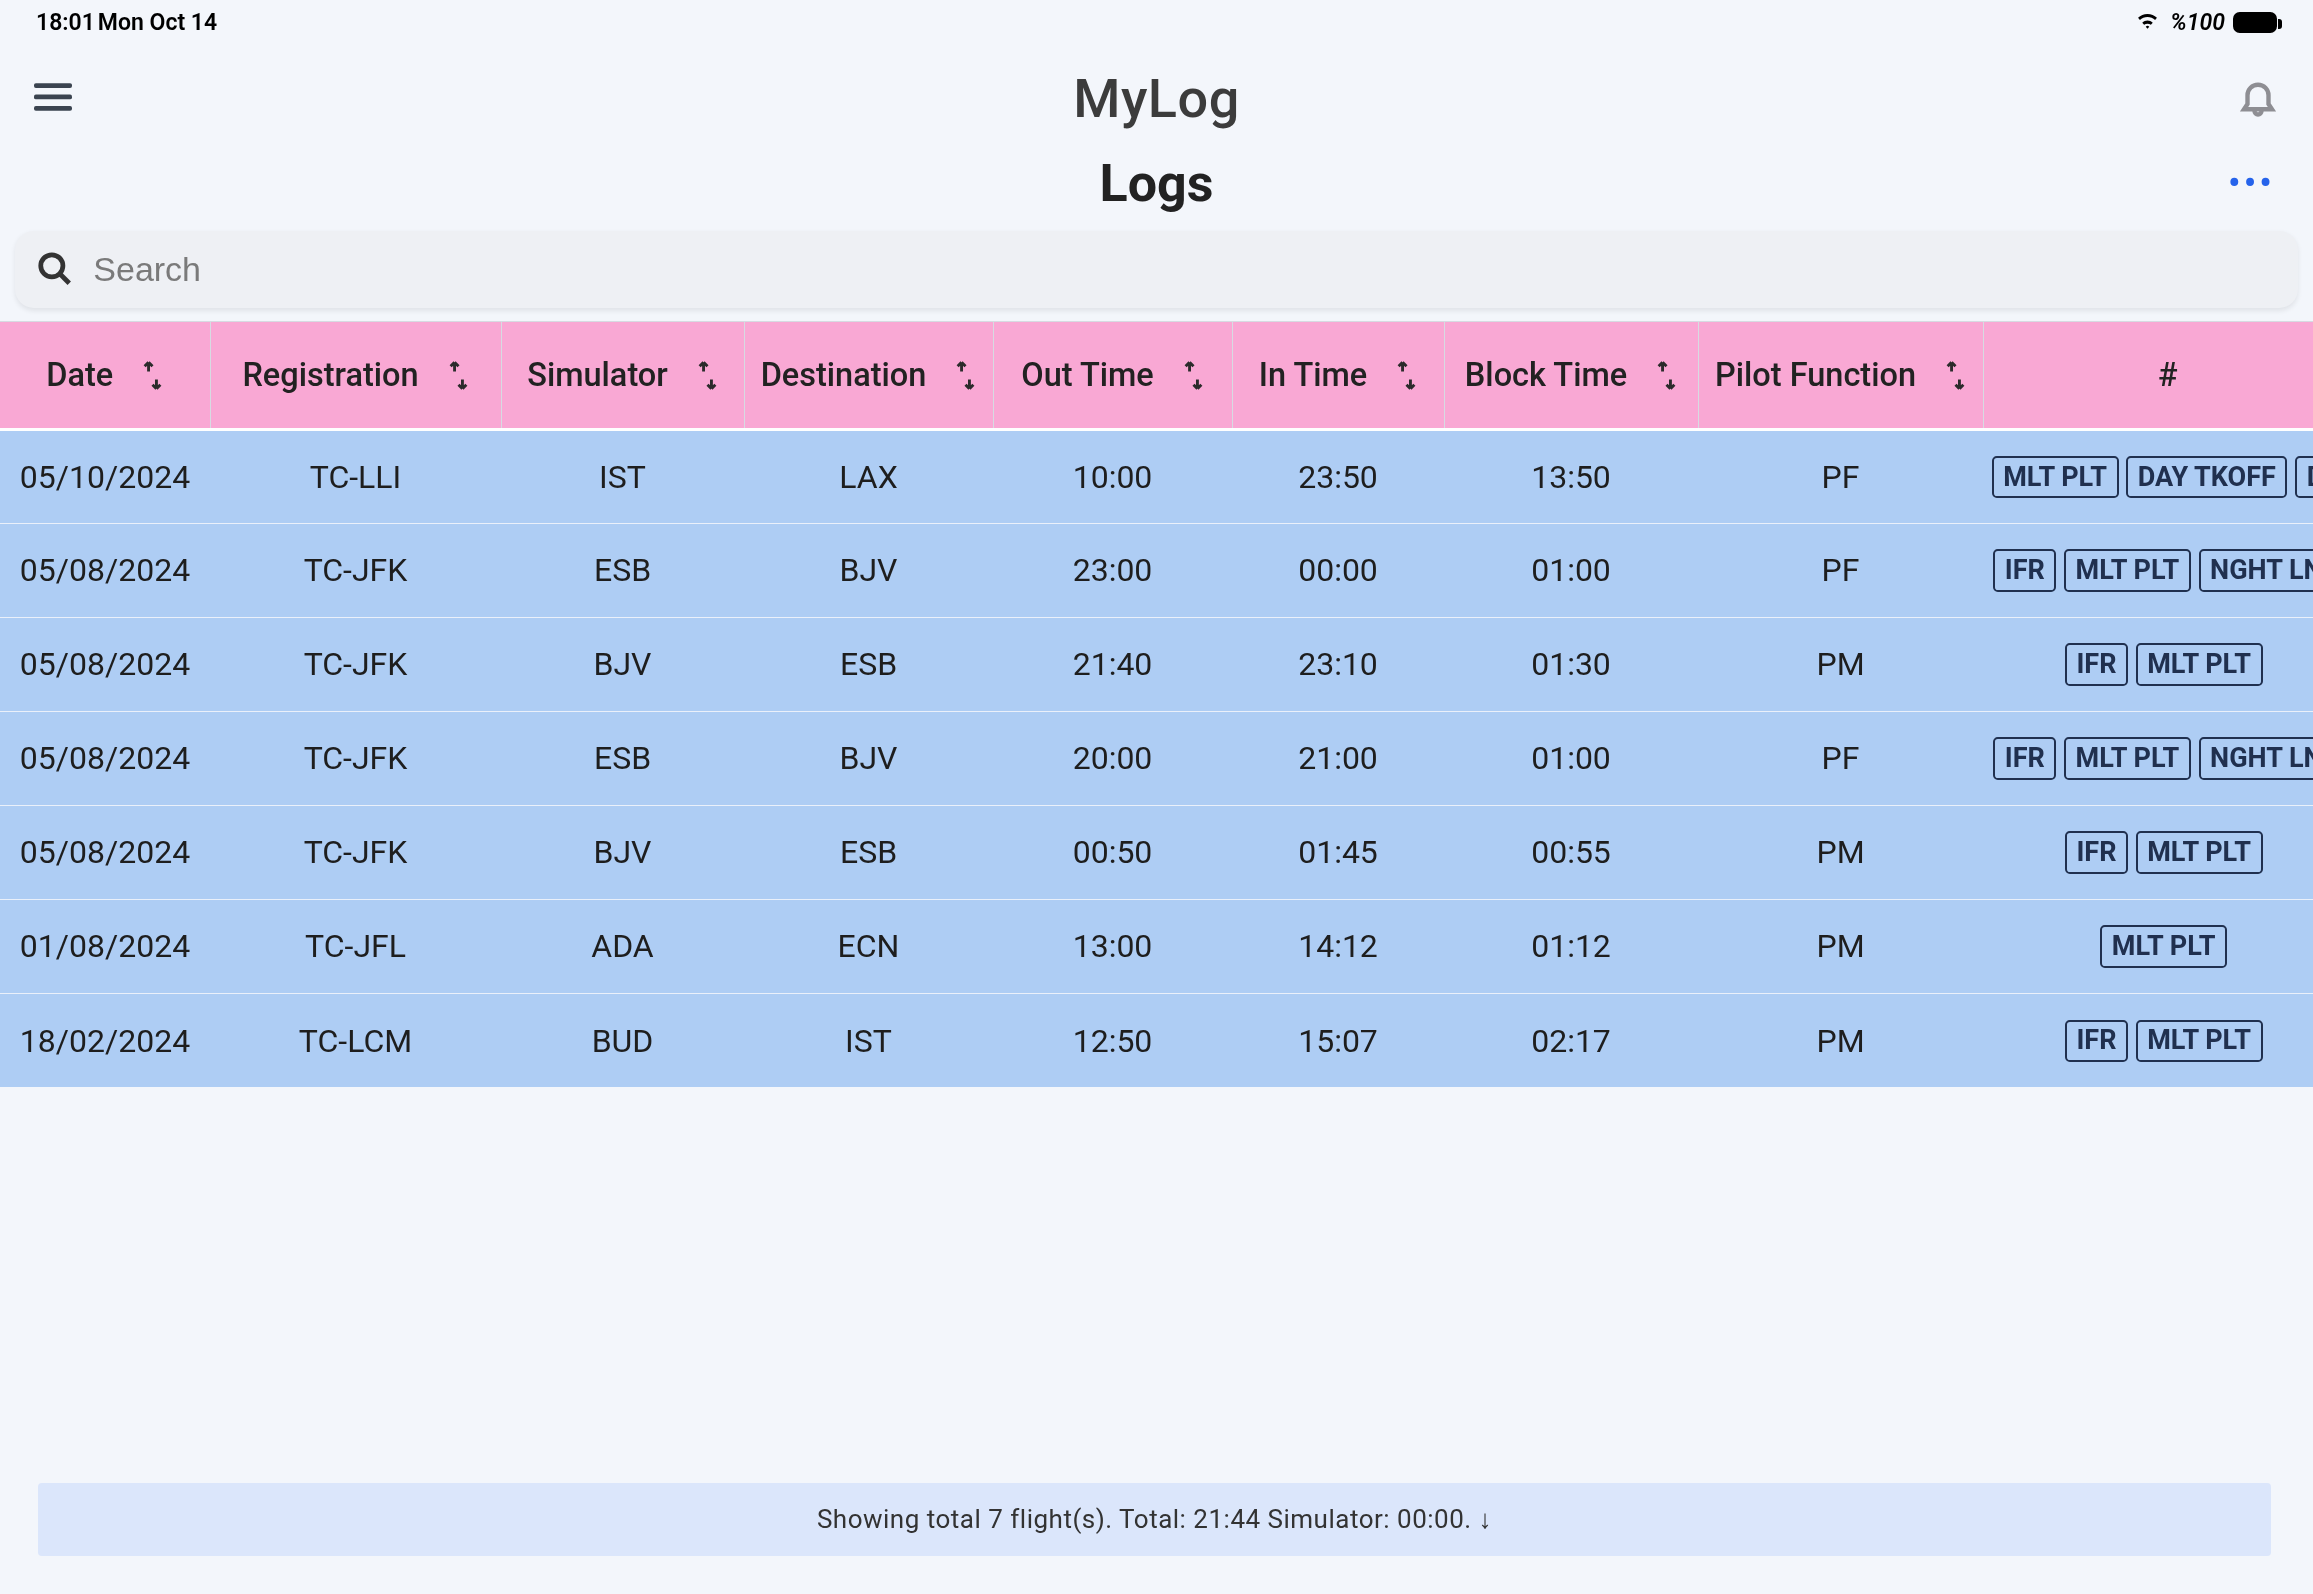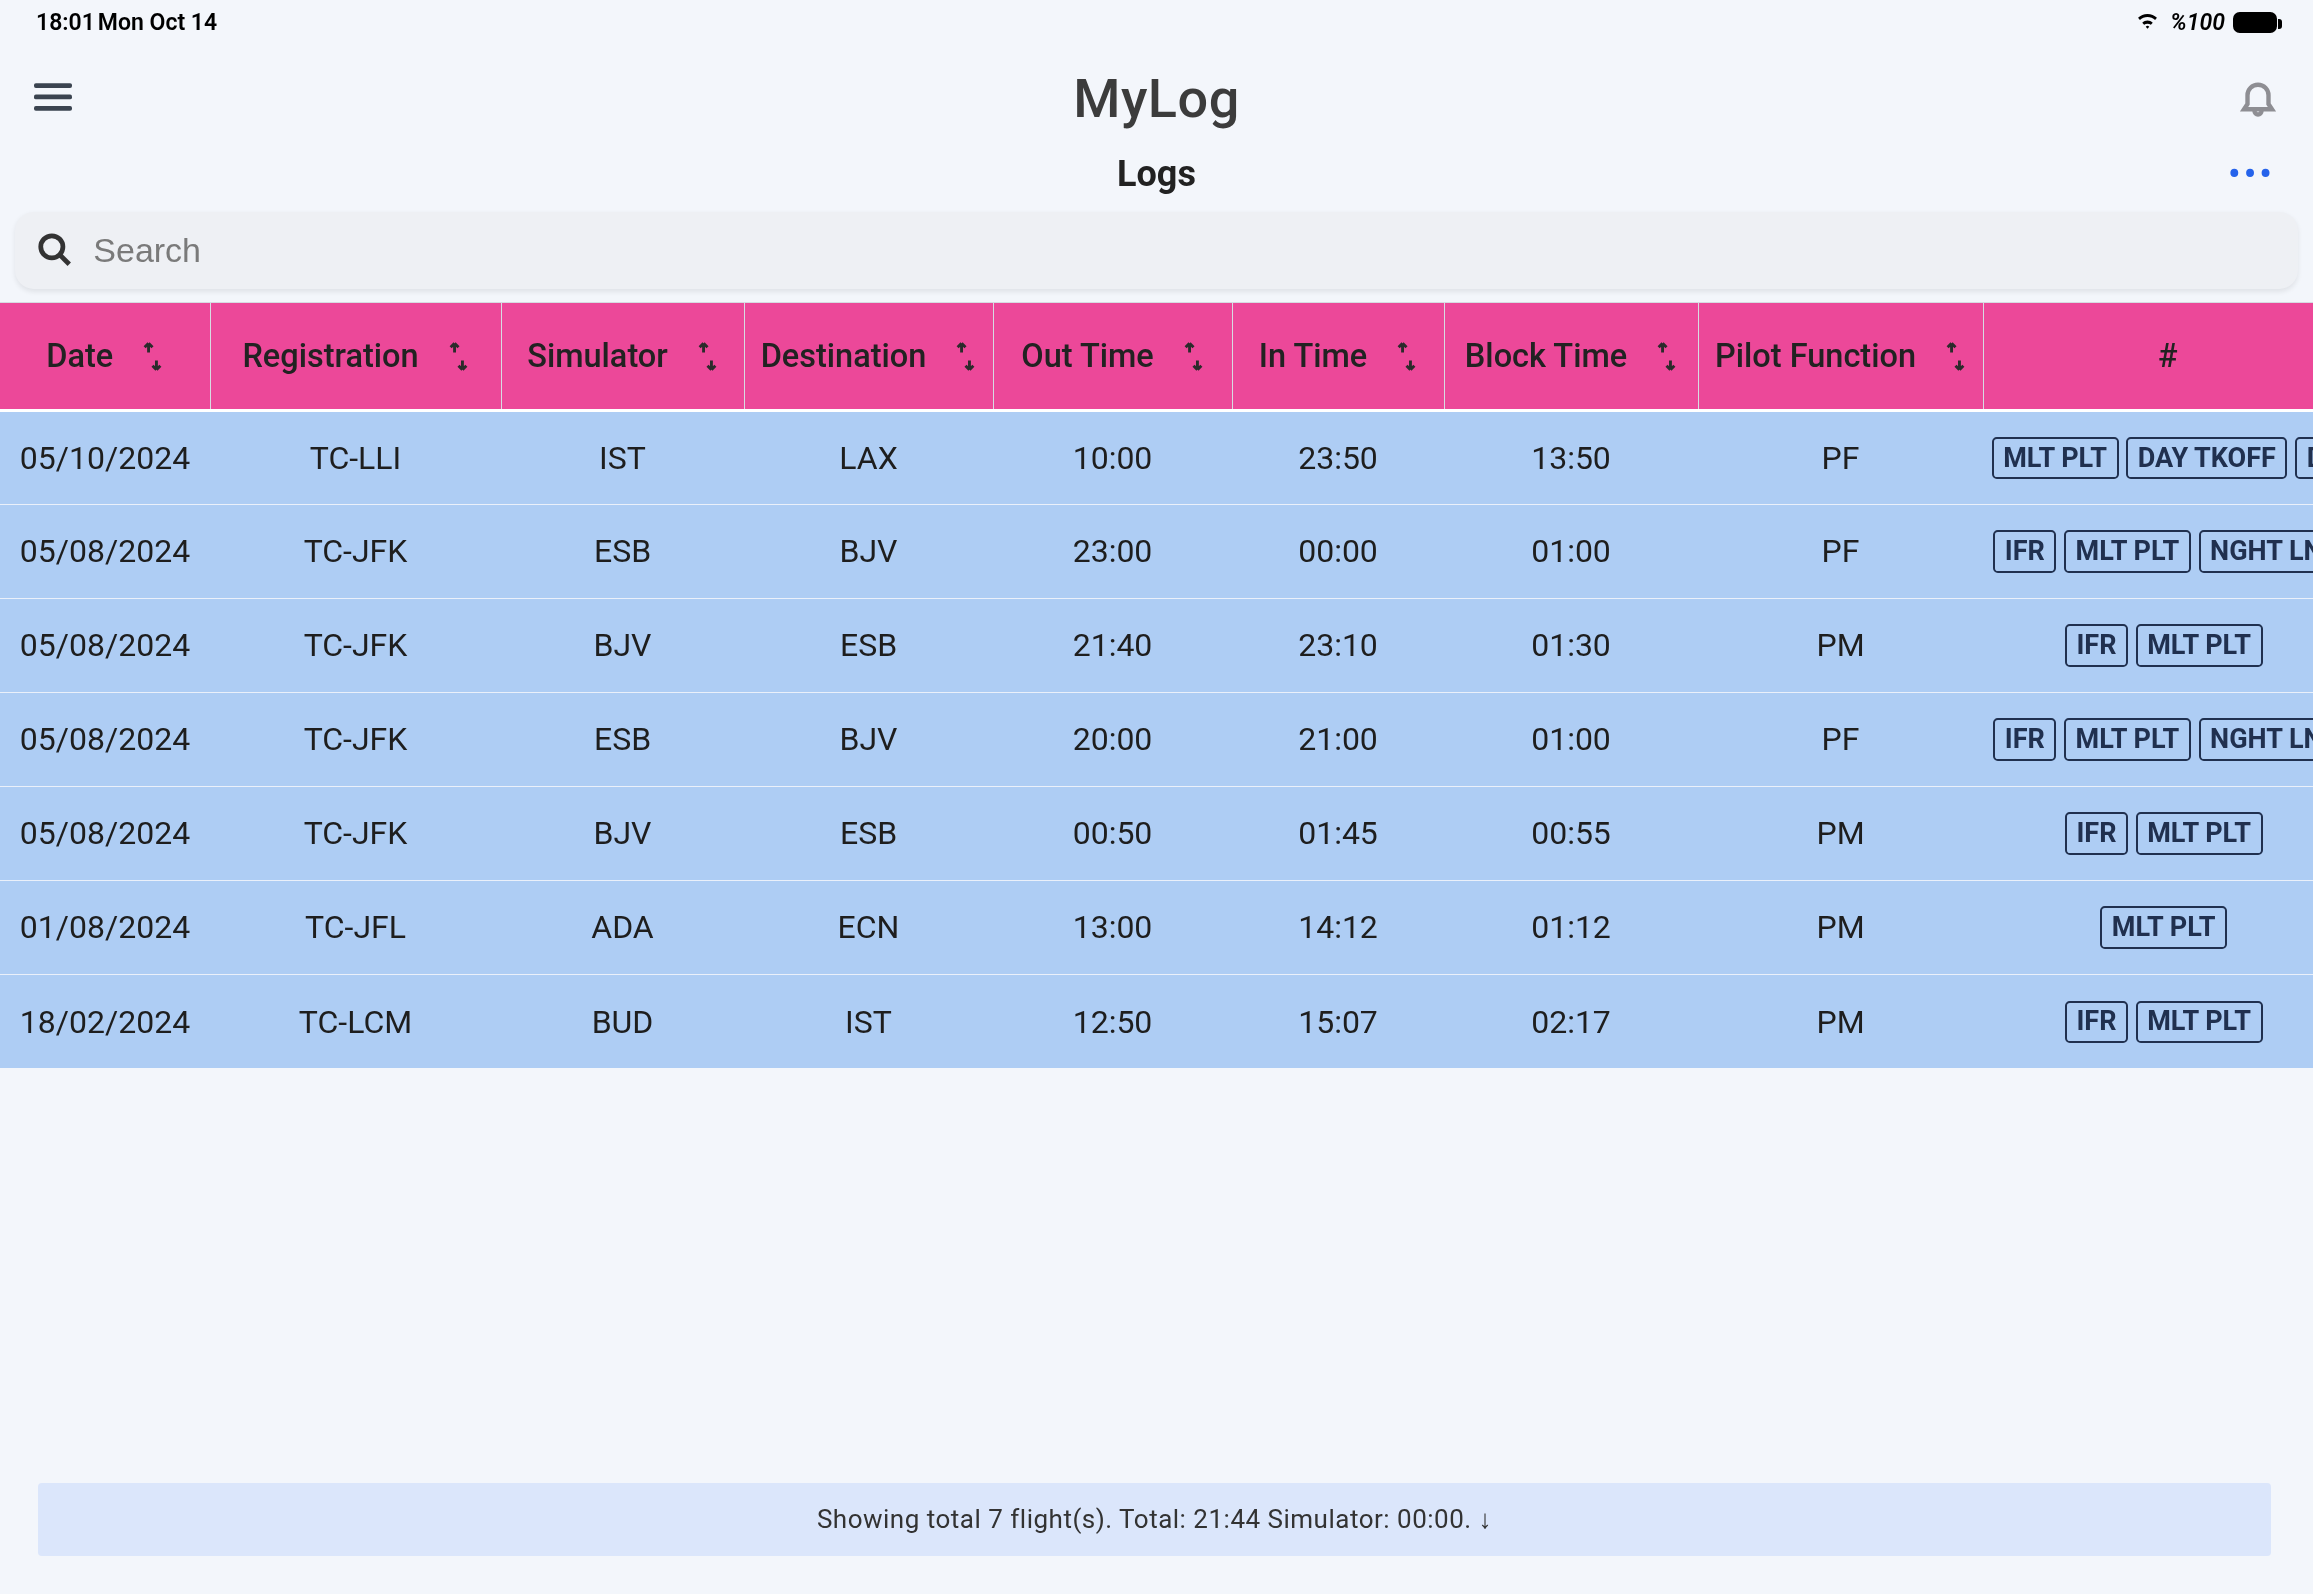--- a/index.html
+++ b/index.html
@@ -51,21 +51,21 @@
   .bell-btn svg { width: 42px; height: 42px; stroke:#8e8e93; fill:none; stroke-width:2.5; }
 
   
   .page-heading-row {
     display: grid;
     grid-template-columns: 1fr auto 1fr;
     align-items: center;
     padding: 13.4px 34px 17px 34px;
   }
   .page-title {
-    font-size: 36px;
+    font-size: 52px;
     font-weight: 700;
     color: #222;
     justify-self: center;
   }
   .more-btn { justify-self: end; cursor: pointer; color:#2563eb; font-size:32.5px; letter-spacing:3.8px; font-weight:800; padding-right:3.8px; }
 
   
   .search-wrap {
     margin: 0 15.3px 13.4px 15.3px;
     background: #eef0f4;
@@ -91,21 +91,21 @@
     border-collapse: collapse;
     width: 2351px; 
     table-layout: fixed;
   }
   table.logs th, table.logs td {
     text-align: center;
     font-size: 32.5px;
     padding: 0;
   }
   table.logs thead th {
-    background: #ec4899;
+    background: #f9a8d4;
     font-weight: 500;
     color: #222;
     border-right: 1px solid #d7dbe2;
     border-bottom: 1px solid #d7dbe2;
     height: 107px;
     vertical-align: middle;
     position: relative;
   }
   table.logs thead th:last-child { border-right: none; }
   .th-inner {

